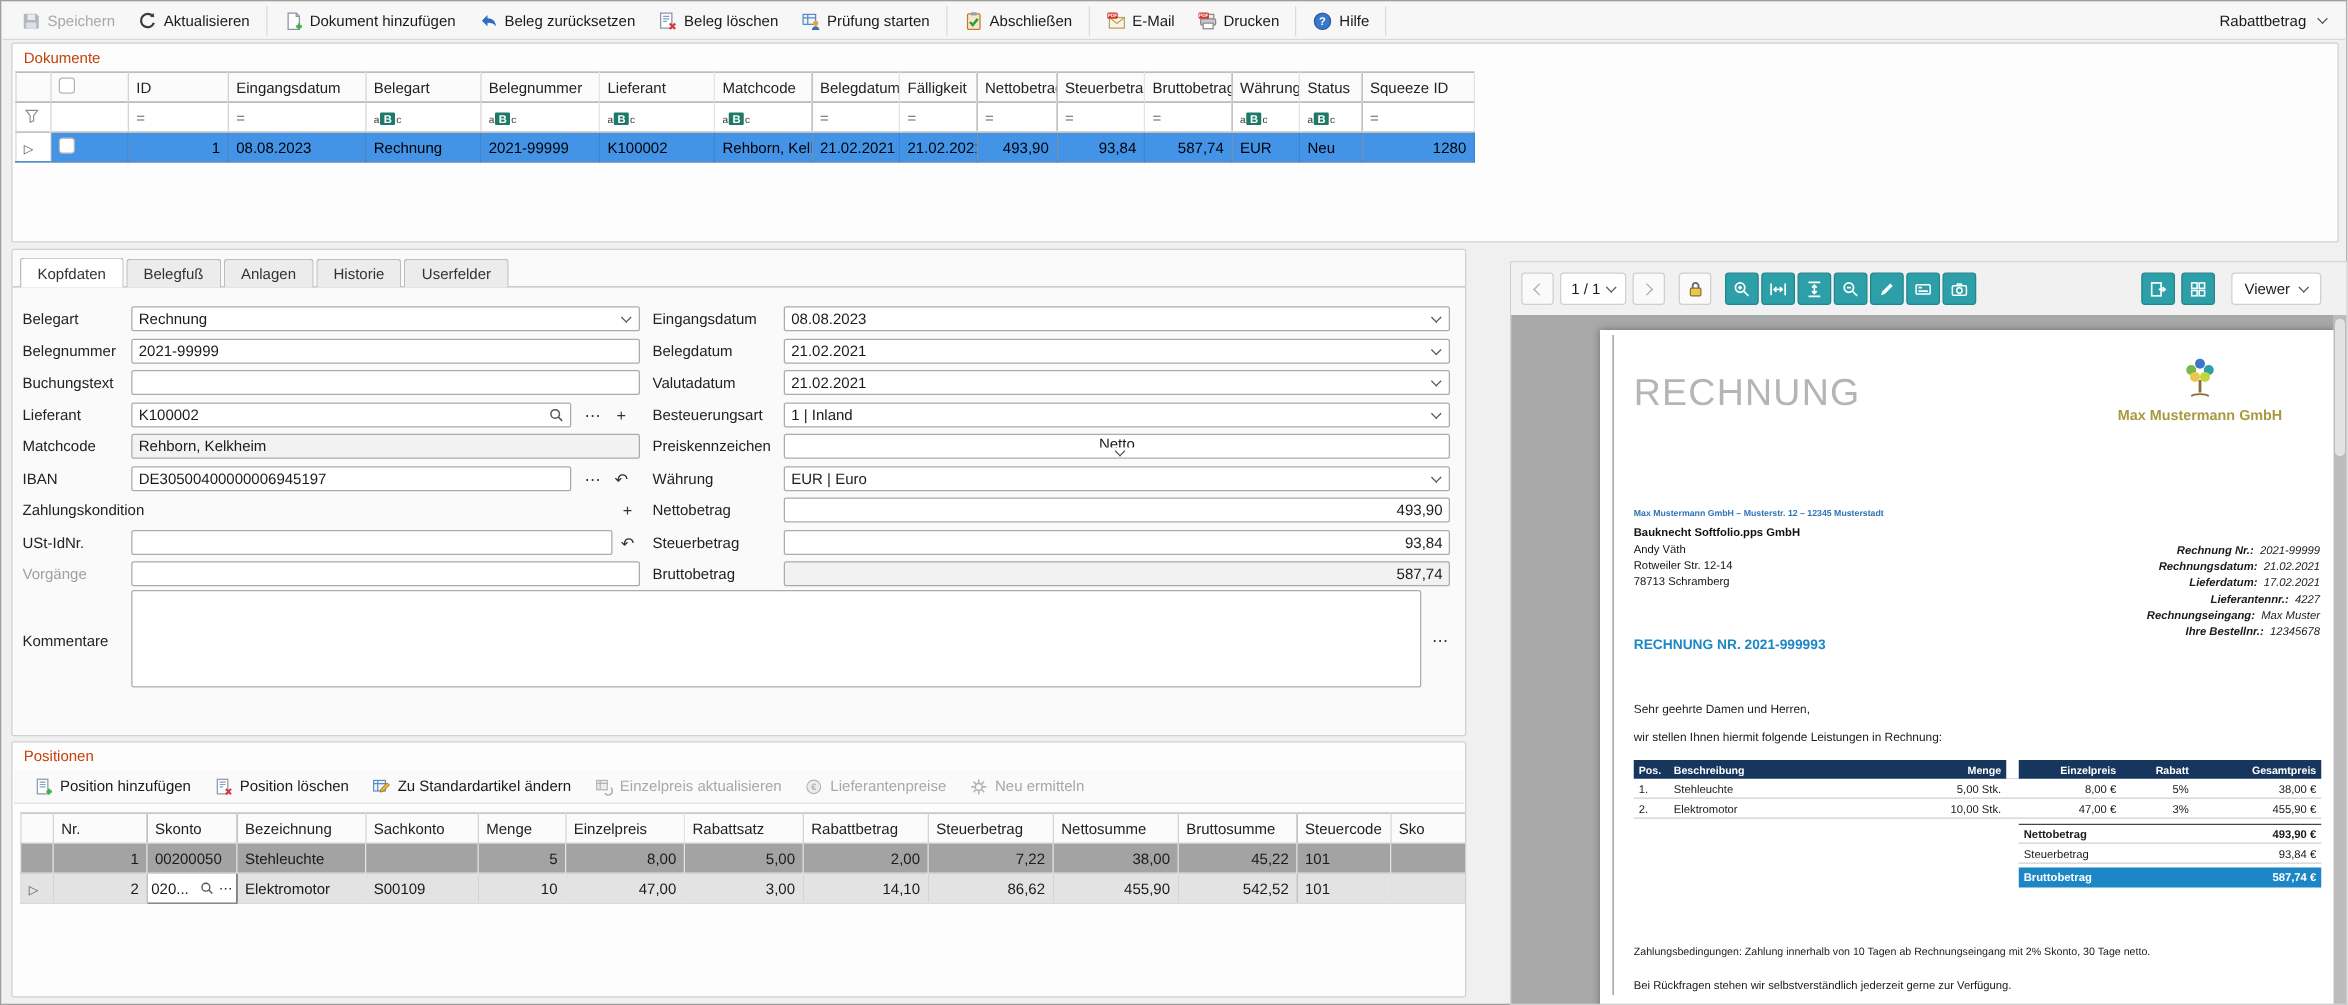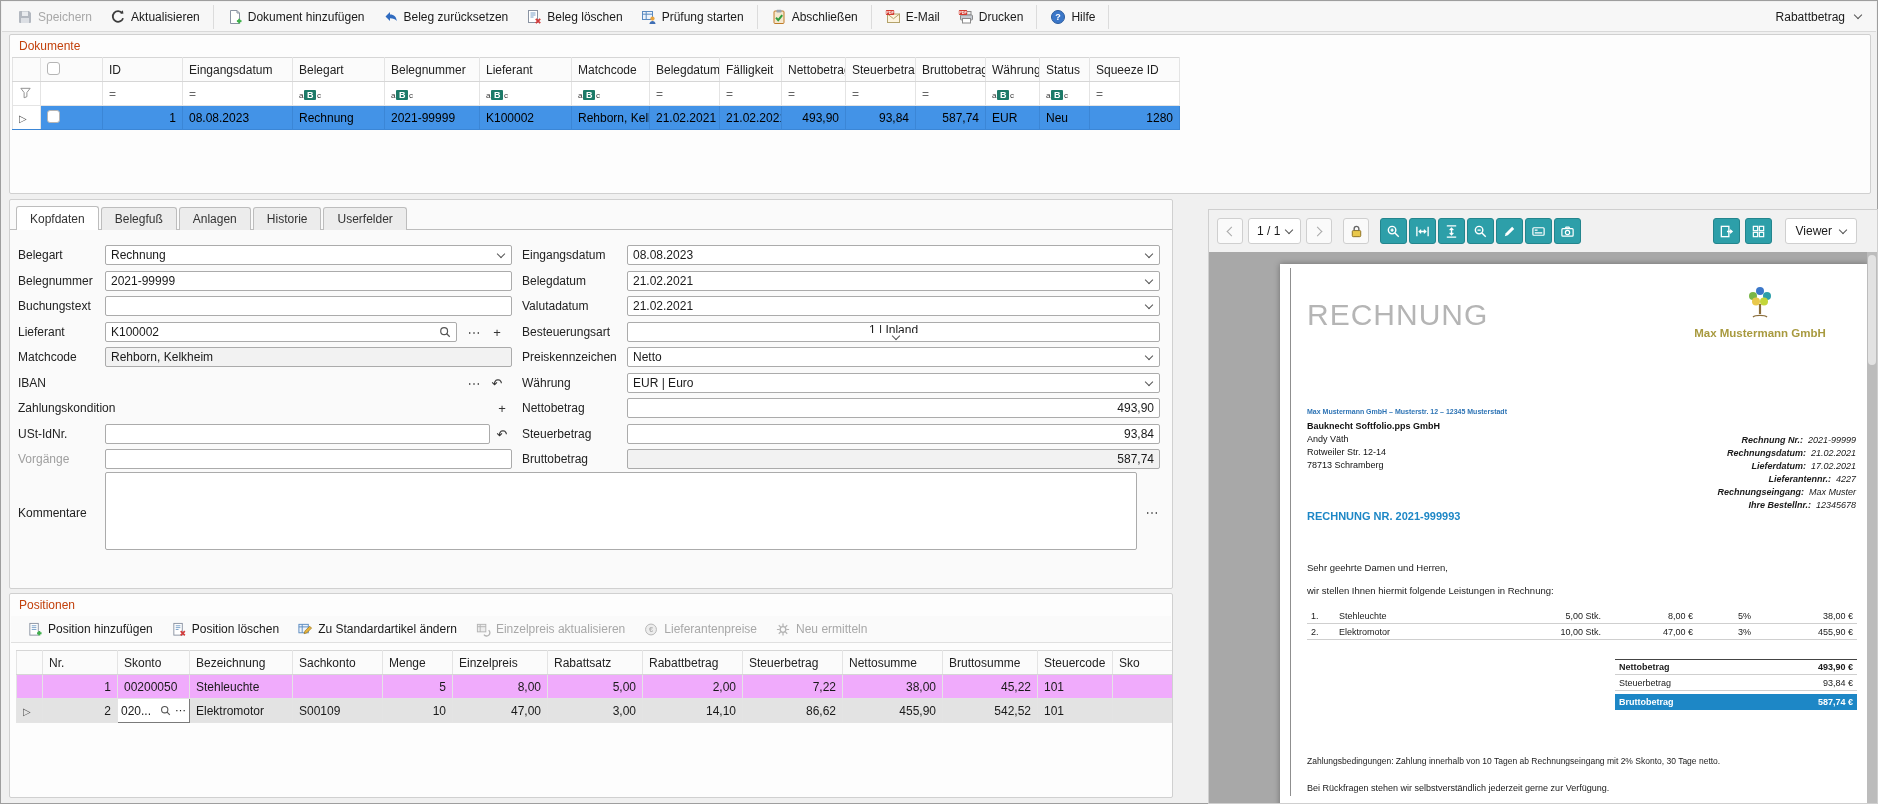--- a/index.html
+++ b/index.html
@@ -16,21 +16,21 @@
   .tspacer { flex:1; }
   .icon16 { width:16px; height:16px; flex:0 0 16px; }
   .chev { display:inline-block; width:6px; height:6px; border-right:1.4px solid #555; border-bottom:1.4px solid #555;
           transform:rotate(45deg); margin-left:5px; margin-top:-3px; }
 
   
   .group { position:absolute; background:#fdfdfd; border:1px solid #d0d0d0; border-radius:2px; overflow:hidden; }
   .gtitle { position:absolute; left:9px; top:4px; font-size:12px; color:#c2410c; }
 
   
-  table.dgrid { border-collapse:collapse; table-layout:fixed; background:#f0abfc; }
+  table.dgrid { border-collapse:collapse; table-layout:fixed; background:#a3a3a3; }
   table.dgrid td { border-right:1px solid #e4e4e4; border-bottom:1px solid #e4e4e4; padding:0 6px;
                    height:24px; white-space:nowrap; overflow:hidden; font-size:12px; }
   table.dgrid tr.hdr td { background:#fbfbfb; border-bottom:1px solid #d6d6d6; color:#222; }
   table.dgrid tr.flt td { background:#fff; color:#666; }
   table.dgrid tr.sel td { background:#4393e7; color:#000; border-right-color:#3b86d6; border-bottom-color:#3b86d6; }
   table.dgrid tr.sel td.white { background:#fff; border-right-color:#e4e4e4; }
   table.dgrid td.r { text-align:right; }
   .cbx { width:13px; height:13px; background:#fff; border:1px solid #b5b5b5; border-radius:3px; display:inline-block; }
   .abc { display:inline-flex; align-items:center; gap:1px; font-size:8px; color:#333; }
   .abc b { background:#1d7a68; color:#fff; font-size:9px; padding:0 2.5px; border-radius:1px; font-weight:bold; }
@@ -360,20 +360,23 @@
     </div>
     <div class="sbtn" style="left:455px; top:122px;">⋯</div>
     <div class="sbtn" style="left:478px; top:122px;">+</div>
 
     <div class="flabel" style="left:8px; top:147px;">Matchcode</div>
     <div class="fld ro" style="left:95px; top:147px; width:407px;">
       <span class="val">Rehborn, Kelkheim</span>
     </div>
 
     <div class="flabel" style="left:8px; top:173px;">IBAN</div>
+    <div class="fld" style="left:95px; top:173px; width:352px;">
+      <span class="val">DE30500400000006945197</span>
+    </div>
     <div class="sbtn" style="left:455px; top:173px;">⋯</div>
     <div class="sbtn" style="left:478px; top:173px;">↶</div>
 
     <div class="flabel" style="left:8px; top:198px;">Zahlungskondition</div>
     <div class="sbtn" style="left:483px; top:198px;">+</div>
 
     <div class="flabel" style="left:8px; top:224px;">USt-IdNr.</div>
     <div class="fld" style="left:95px; top:224px; width:385px;">
       <span class="val"></span>
     </div>
@@ -406,29 +409,29 @@
 
     <div class="flabel" style="left:512px; top:96px;">Valutadatum</div>
     <div class="fld" style="left:617px; top:96px; width:533px;">
       <span class="val">21.02.2021</span>
       <span class="chevbox">
           <span class="chev" style="margin:0 2px 2px 0;"></span>
         </span>
     </div>
 
     <div class="flabel" style="left:512px; top:122px;">Besteuerungsart</div>
-    <div class="fld" style="left:617px; top:122px; width:533px;flex-direction:column;">
+    <div class="fld" style="left:617px; top:122px; width:533px;">
       <span class="val">1 | Inland</span>
       <span class="chevbox">
           <span class="chev" style="margin:0 2px 2px 0;"></span>
         </span>
     </div>
 
     <div class="flabel" style="left:512px; top:147px;">Preiskennzeichen</div>
-    <div class="fld" style="left:617px; top:147px; width:533px;">
+    <div class="fld" style="left:617px; top:147px; width:533px;flex-direction:column;">
       <span class="val">Netto</span>
       <span class="chevbox">
           <span class="chev" style="margin:0 2px 2px 0;"></span>
         </span>
     </div>
 
     <div class="flabel" style="left:512px; top:173px;">Währung</div>
     <div class="fld" style="left:617px; top:173px; width:533px;">
       <span class="val">EUR | Euro</span>
       <span class="chevbox">
@@ -715,20 +718,29 @@
           <div class="mrow">
               <span class="mlbl">Ihre Bestellnr.:</span>
               <span>12345678</span>
             </div>
         </div>
         <div class="inv-head">RECHNUNG NR. 2021-999993</div>
         <div class="inv-sal">Sehr geehrte Damen und Herren,</div>
         <div class="inv-intro">wir stellen Ihnen hiermit folgende Leistungen in Rechnung:</div>
 
         <div class="itab">
+          <div class="irow ihdr">
+            <span class="ic c0">Pos.</span>
+            <span class="ic c1">Beschreibung</span>
+            <span class="ic c2">Menge</span>
+            <span class="ic csp"></span>
+            <span class="ic c3">Einzelpreis</span>
+            <span class="ic c4">Rabatt</span>
+            <span class="ic c5">Gesamtpreis</span>
+          </div>
           <div class="irow body">
             <span class="ic c0">1.</span>
             <span class="ic c1">Stehleuchte</span>
             <span class="ic c2">5,00 Stk.</span>
             <span class="ic csp"></span>
             <span class="ic c3">8,00 €</span>
             <span class="ic c4">5%</span>
             <span class="ic c5">38,00 €</span>
           </div>
           <div class="irow body">

